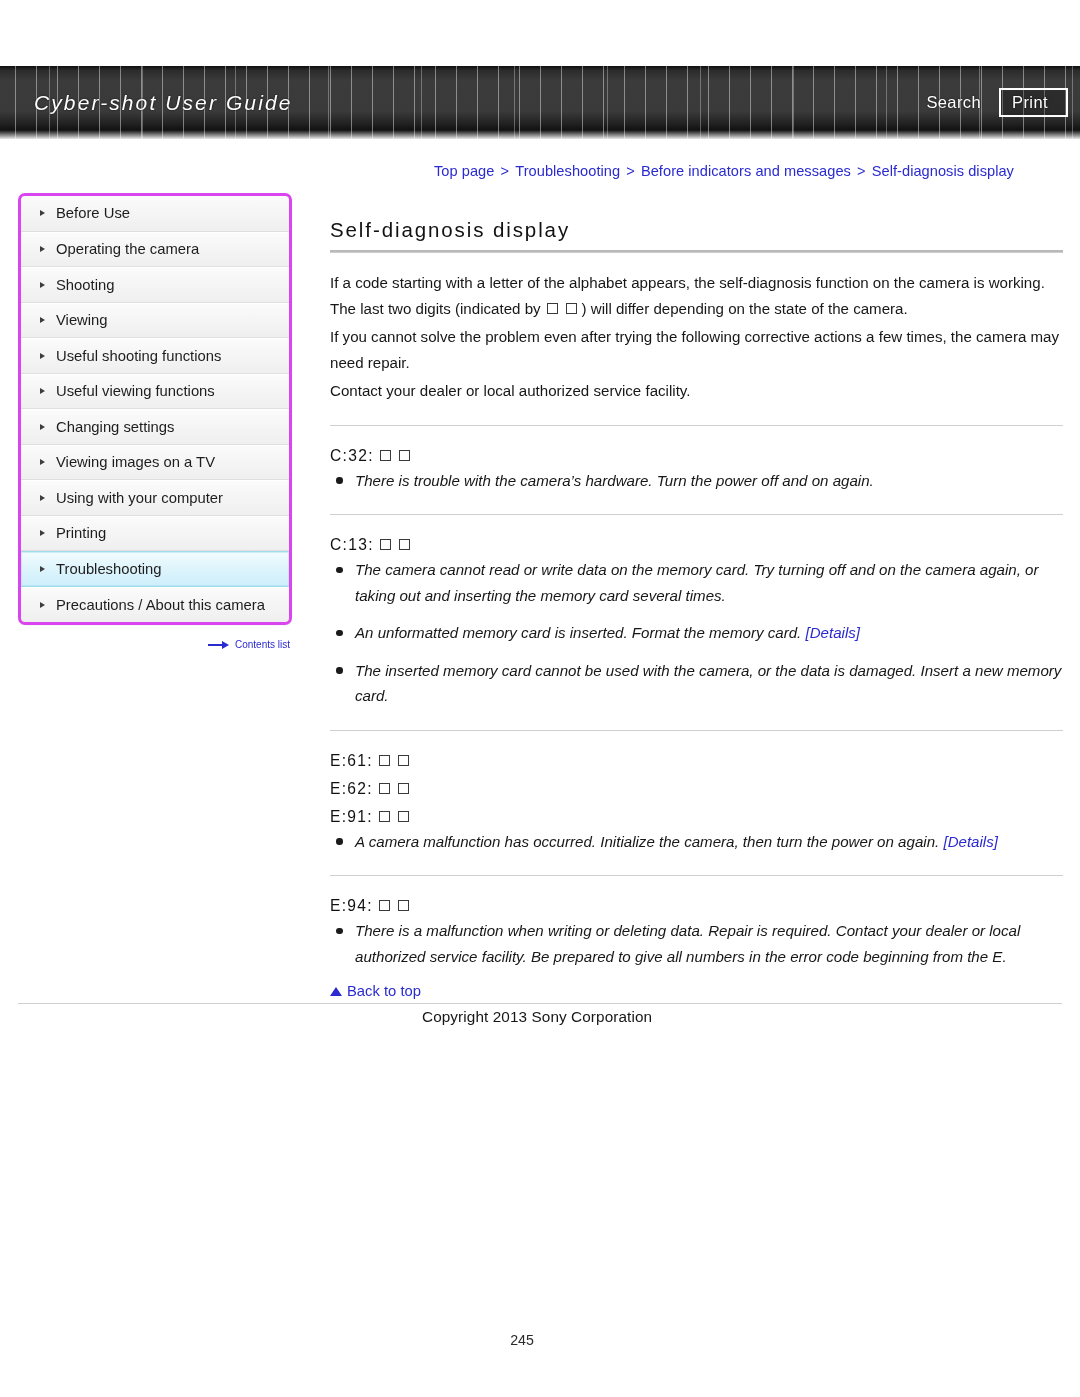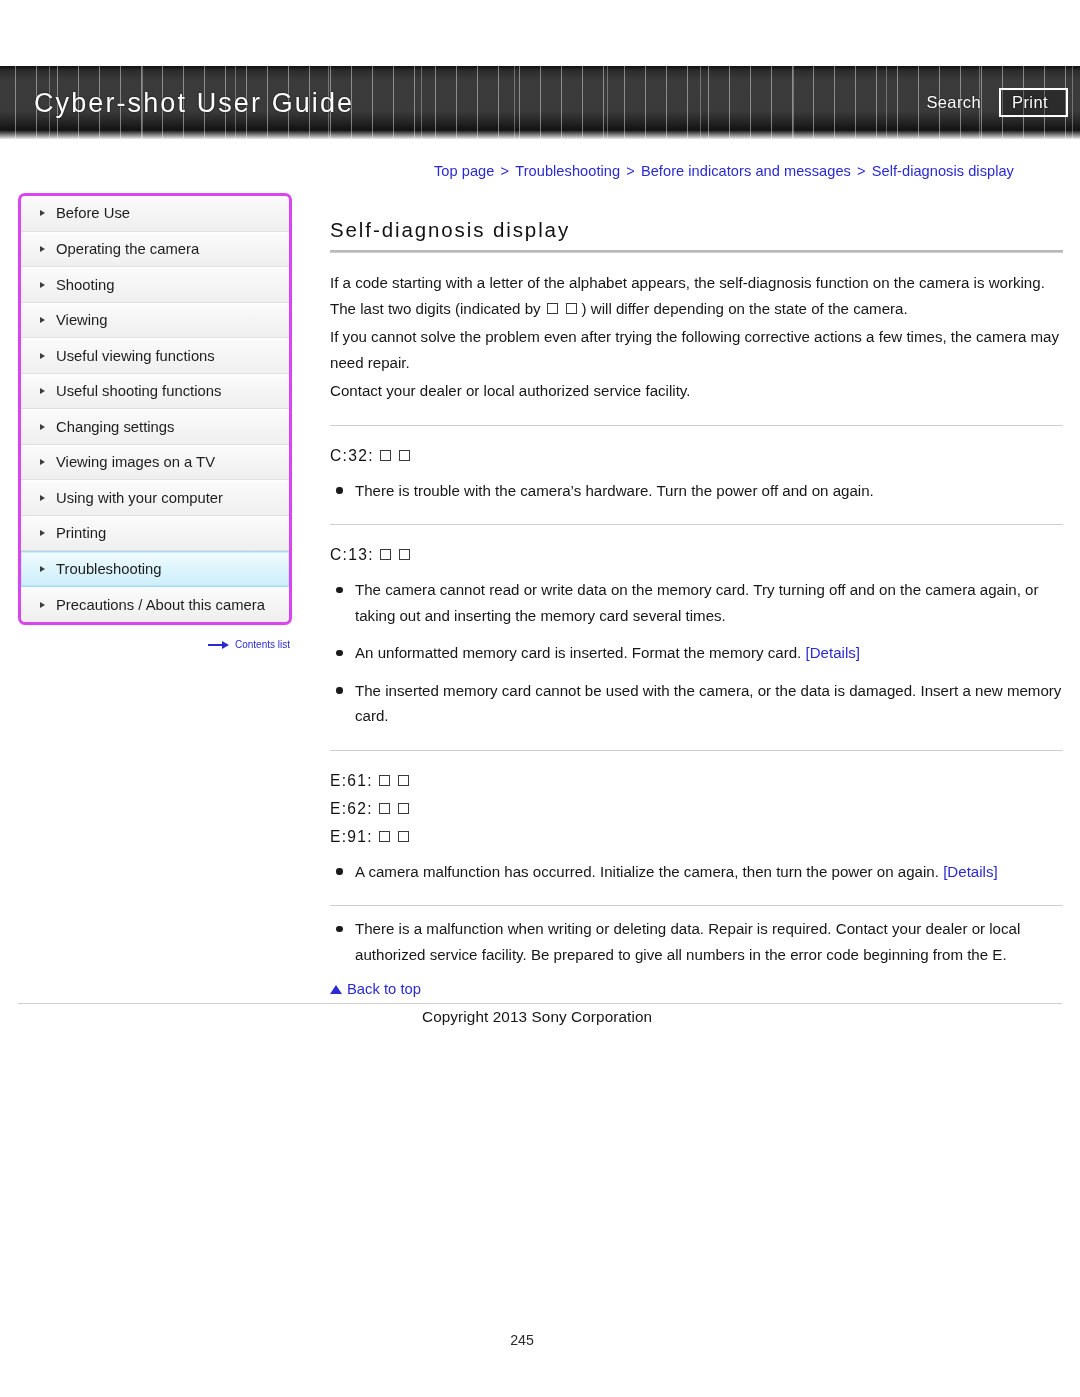--- a/index.html
+++ b/index.html
@@ -69,25 +69,26 @@
     position: absolute;
     left: 0; right: 0; bottom: 0; height: 9px;
     background: linear-gradient(to bottom, rgba(255,255,255,0) 0%, rgba(255,255,255,0.92) 100%);
     pointer-events: none;
   }
   .site-title {
     position: absolute;
     left: 34px; top: 50%;
     transform: translateY(-50%);
     color: #ffffff;
-    font-size: 27px;
+    font-size: 21px;
     letter-spacing: 2.1px;
     white-space: nowrap;
     z-index: 4;
     text-shadow: 0 0 2px rgba(0,0,0,.8);
+    font-style: italic;
   }
   .header-actions {
     position: absolute;
     right: 12px; top: 50%;
     transform: translateY(-50%);
     display: flex;
     align-items: center;
     gap: 18px;
     z-index: 4;
   }
@@ -252,22 +253,23 @@
     display: inline-block;
     width: 11px; height: 11px;
     border: 1.6px solid #3a3a3a;
     margin: 0 4px 0 2px;
     vertical-align: 0px;
     letter-spacing: 0;
   }
 
   ul.bullets {
     list-style: none;
-    margin: 10px 0 0 0;
+    margin: 0 0 0 0;
     padding: 0;
+    font-style: italic;
   }
   ul.bullets li {
     position: relative;
     padding-left: 25px;
     font-size: 15.1px;
     line-height: 25.5px;
     color: #171717;
     margin-bottom: 12px;
   }
   ul.bullets li:last-child { margin-bottom: 0; }
@@ -362,25 +364,25 @@
       <div class="nav-item">
         <span class="caret"></span>
         <span>Shooting</span>
       </div>
       <div class="nav-item">
         <span class="caret"></span>
         <span>Viewing</span>
       </div>
       <div class="nav-item">
         <span class="caret"></span>
+        <span>Useful shooting functions</span>
+      </div>
+      <div class="nav-item">
+        <span class="caret"></span>
         <span>Useful viewing functions</span>
-      </div>
-      <div class="nav-item">
-        <span class="caret"></span>
-        <span>Useful shooting functions</span>
       </div>
       <div class="nav-item">
         <span class="caret"></span>
         <span>Changing settings</span>
       </div>
       <div class="nav-item">
         <span class="caret"></span>
         <span>Viewing images on a TV</span>
       </div>
       <div class="nav-item">
@@ -434,20 +436,21 @@
         <li><span>The inserted memory card cannot be used with the camera, or the data is damaged. Insert a new memory card.</span></li>
       </ul>
       <div class="hr-thin"></div>
       <div class="code-heading"><span>E:61:</span><span class="boxglyph" style="margin-left: 6px;"></span><span class="boxglyph" style="margin-left: 4px;"></span></div>
       <div class="code-heading" style="margin-top: 3px;"><span>E:62:</span><span class="boxglyph" style="margin-left: 6px;"></span><span class="boxglyph" style="margin-left: 4px;"></span></div>
       <div class="code-heading" style="margin-top: 3px;"><span>E:91:</span><span class="boxglyph" style="margin-left: 6px;"></span><span class="boxglyph" style="margin-left: 4px;"></span></div>
       <ul class="bullets">
         <li><span>A camera malfunction has occurred. Initialize the camera, then turn the power on again.</span> <a class="dlink">[Details]</a></li>
       </ul>
       <div class="hr-thin"></div>
+      <div class="code-heading"><span>E:94:</span><span class="boxglyph" style="margin-left: 6px;"></span><span class="boxglyph" style="margin-left: 4px;"></span></div>
       <ul class="bullets">
         <li><span>There is a malfunction when writing or deleting data. Repair is required. Contact your dealer or local authorized service facility. Be prepared to give all numbers in the error code beginning from the E.</span></li>
       </ul>
     </div>
 
   <div class="backtotop-row">
     <a class="backtotop">
       <span class="tri-up-icon"></span>
       <span>Back to top</span>
     </a>

